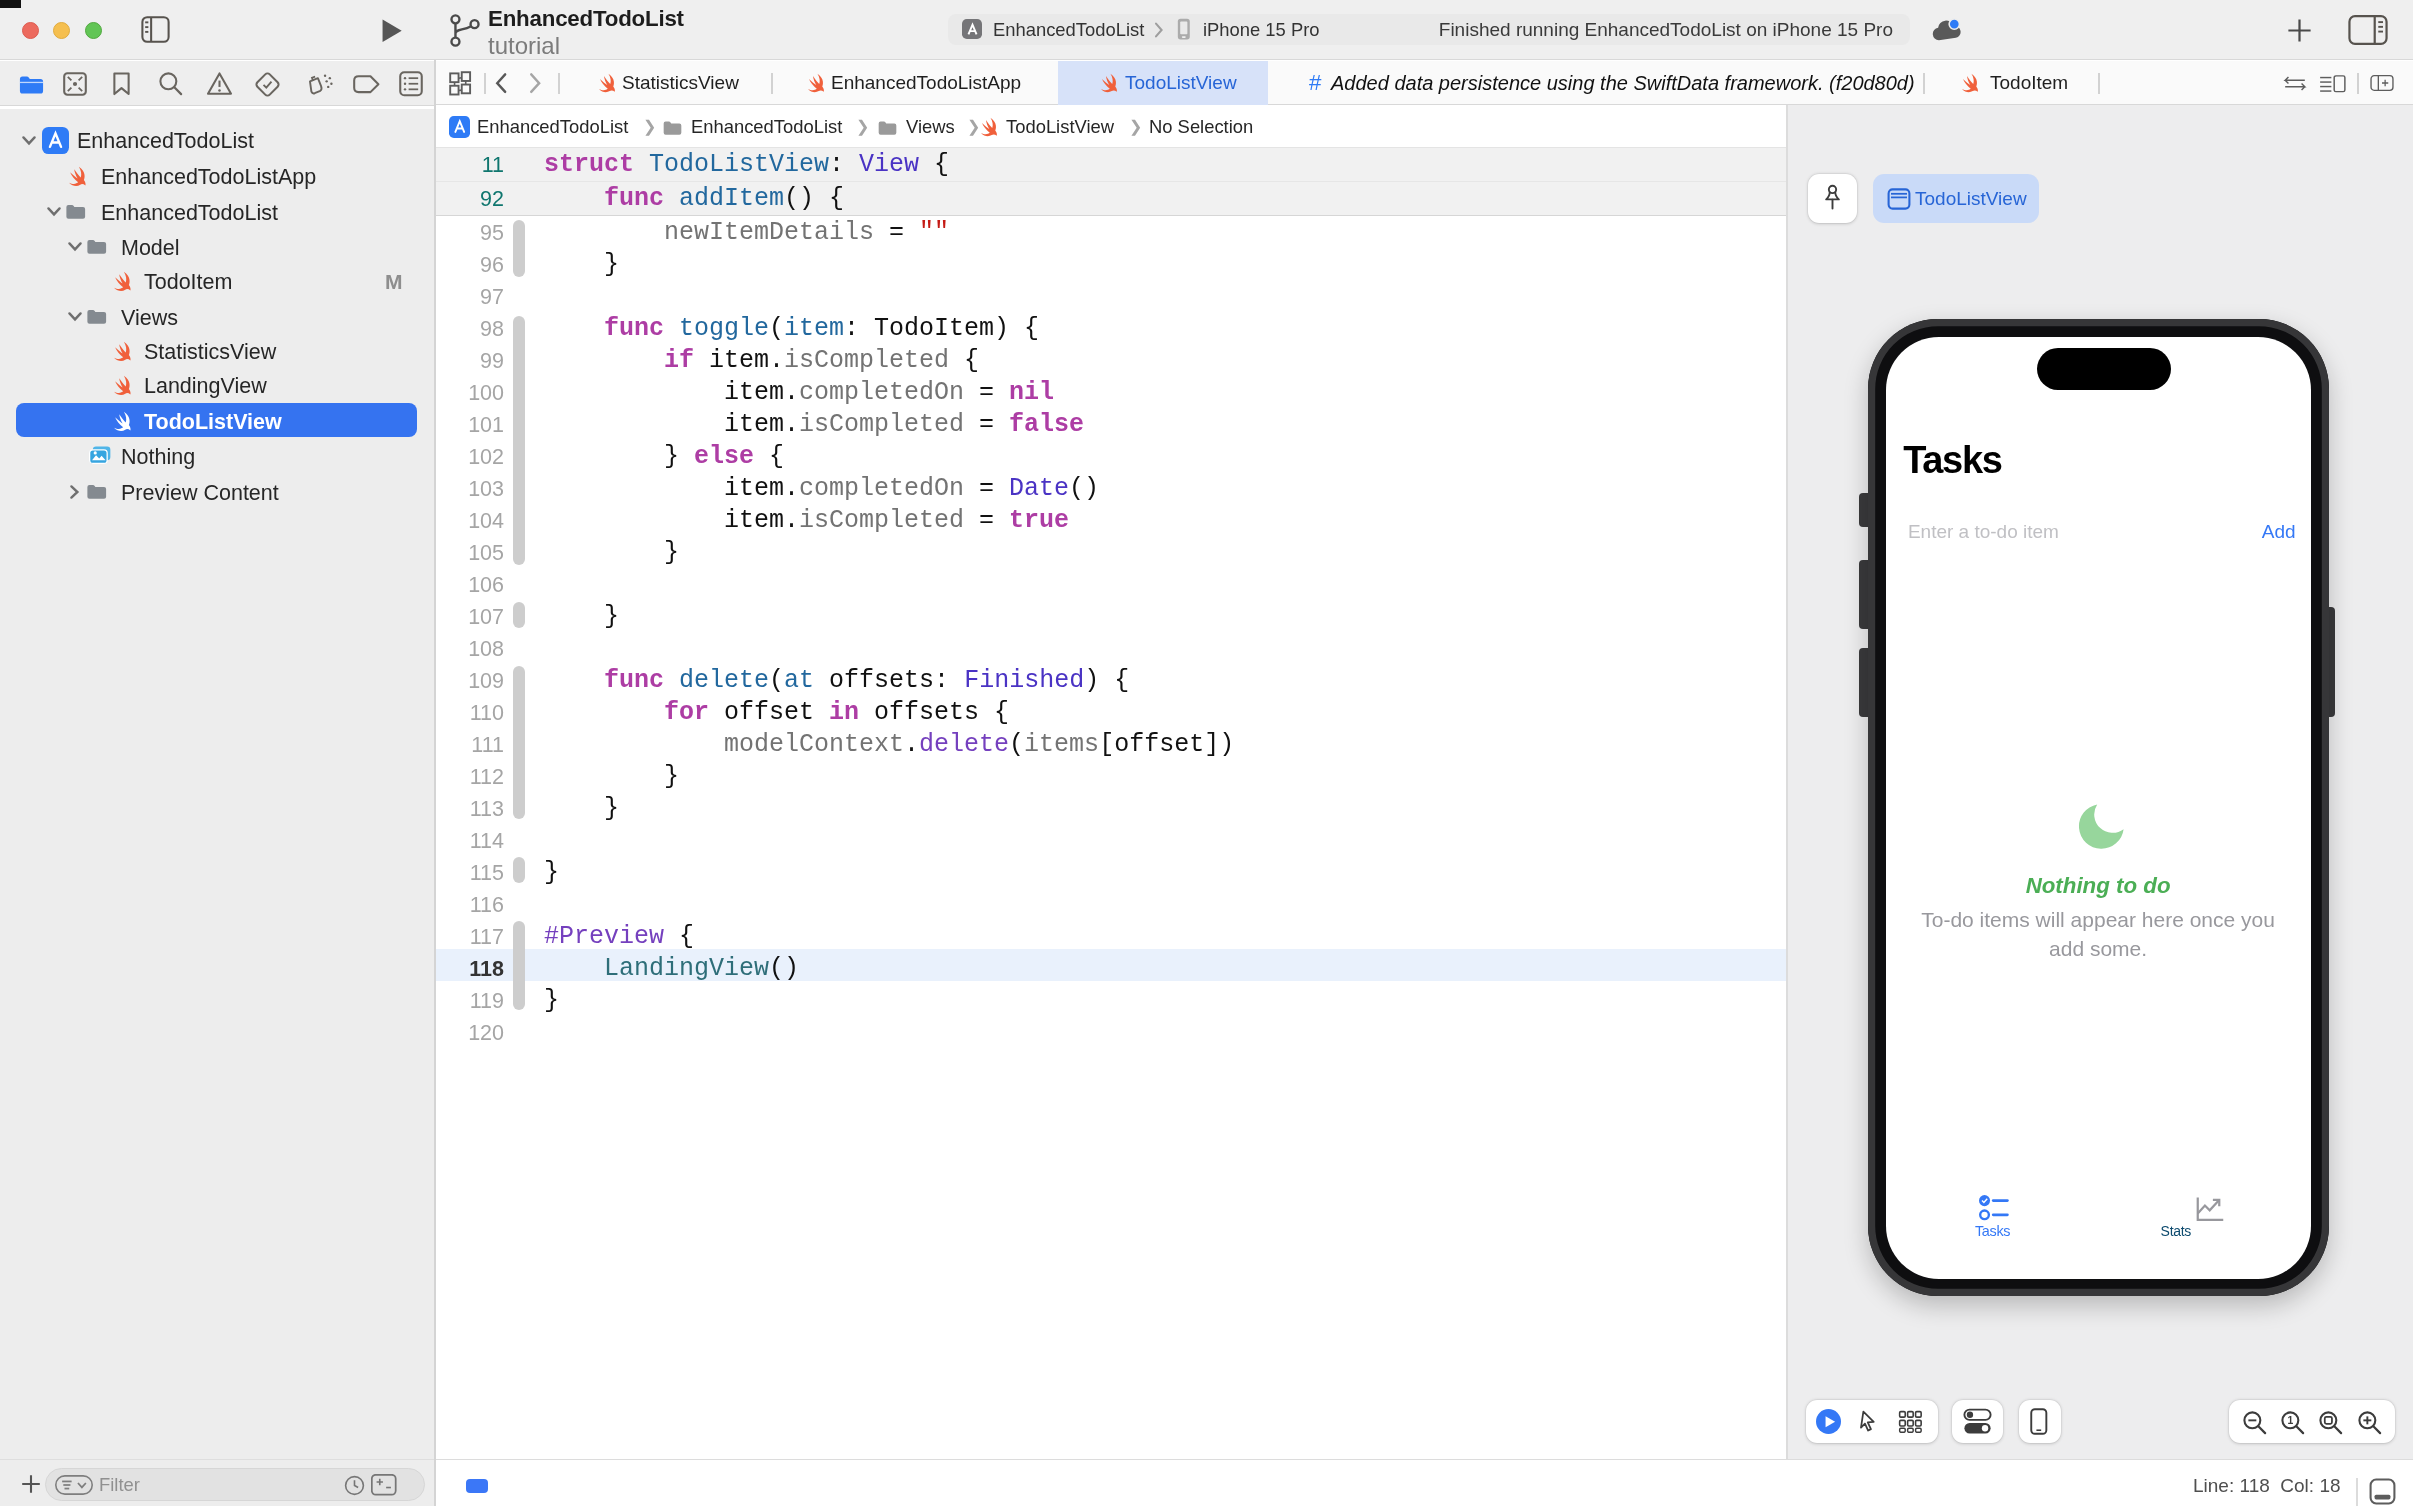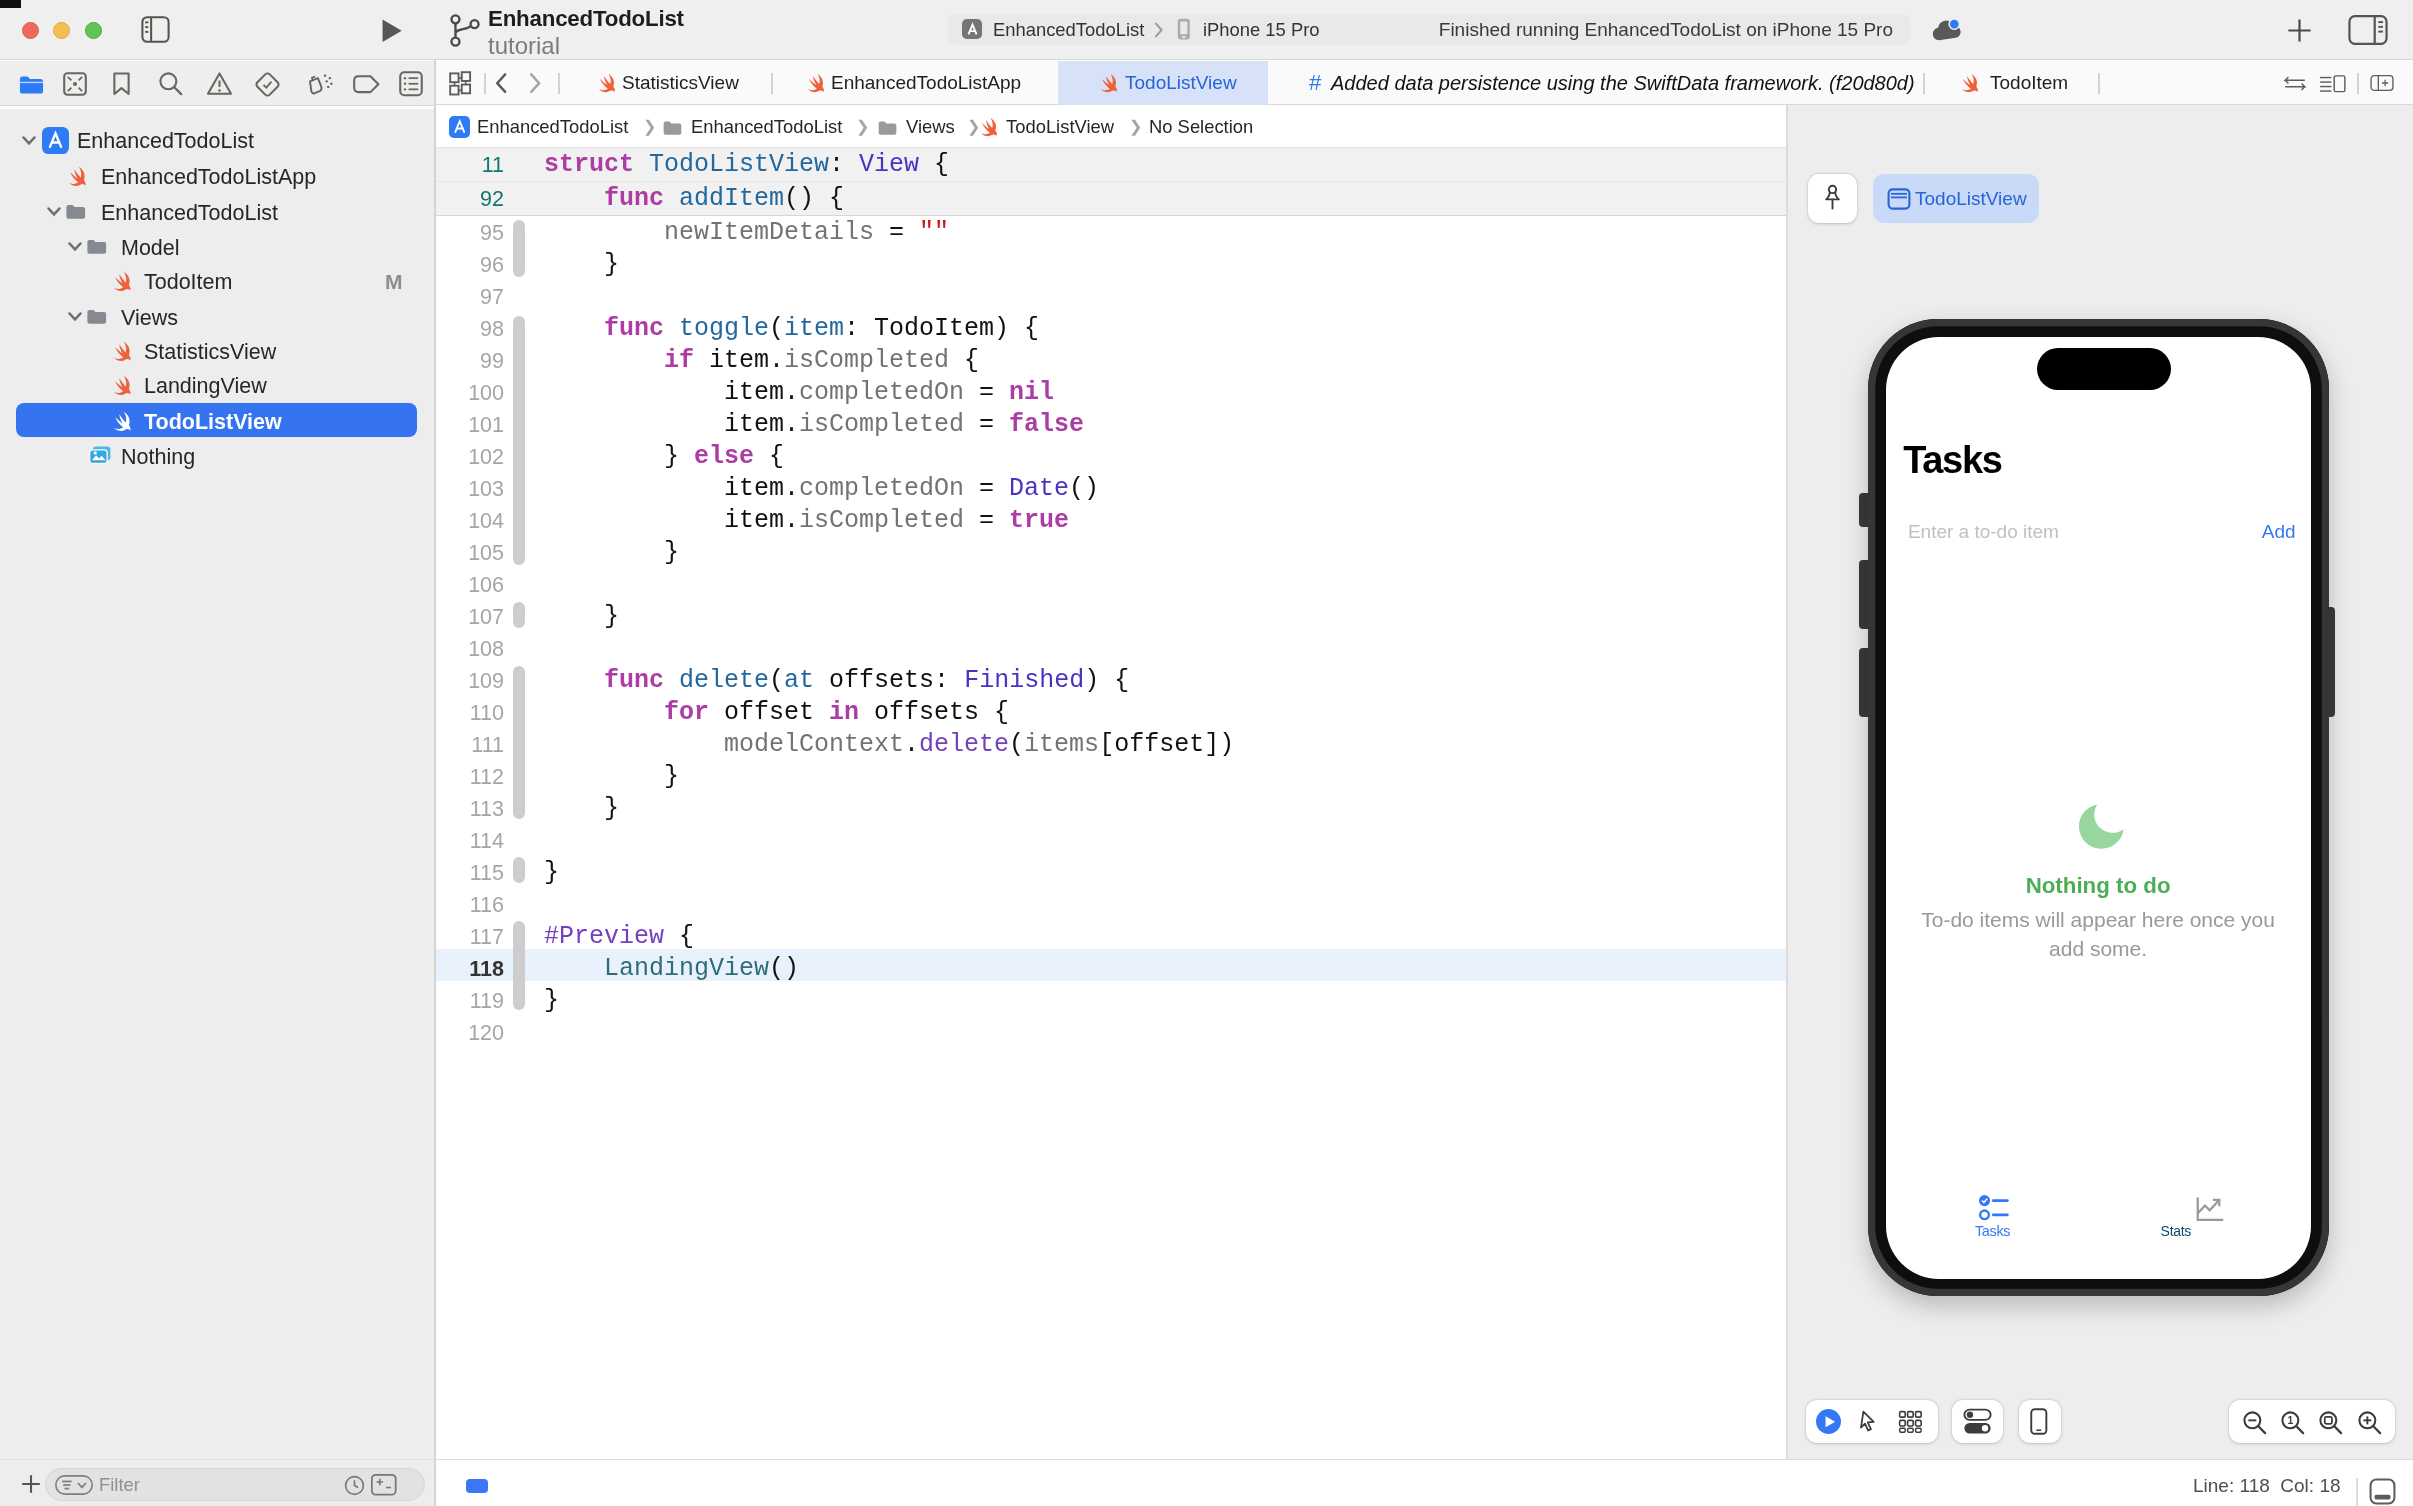--- a/index.html
+++ b/index.html
@@ -259,20 +259,29 @@
     <span class="lbl" style="left:144px;color:#fff;font-weight:bold;">TodoListView</span>
   </div>
   <div class="row" style="top:330px;">
     <svg style="position:absolute;left:88px;top:5.6px;" width="24" height="22.3" viewBox="0 0 30 28">
       <rect x="6" y="2" width="22" height="17" rx="4" fill="#50b5e8"></rect>
       <rect x="2" y="6" width="22" height="17" rx="4" fill="#36a5e0" stroke="#fff" stroke-width="1.6"></rect>
       <path d="M5,19 l5,-6 l4,4 l3,-3.5 l5,5.5 z" fill="#fff"></path>
       <circle cx="9" cy="10" r="2" fill="#fff"></circle>
     </svg>
     <span class="lbl" style="left:121px;">Nothing</span>
+  </div>
+  <div class="row" style="top:366px;">
+    <svg style="position:absolute;left:69px;top:8.8px;" width="11.2" height="16" viewBox="0 0 14 20">
+        <path d="M3,3 L10.5,10 L3,17" fill="none" stroke="#6f6f6f" stroke-width="3" stroke-linecap="round"></path>
+      </svg>
+    <svg style="position:absolute;left:86px;top:7.2px;" width="21.5" height="18.4" viewBox="0 0 62 52">
+        <use href="#folderp" fill="#848a90"></use>
+      </svg>
+    <span class="lbl" style="left:121px;">Preview Content</span>
   </div>
 </div>
 <div id="sidebot">
   <svg style="position:absolute;left:19px;top:12px;" width="24" height="24" viewBox="0 0 30 30">
       <path d="M15,4 L15,26 M4,15 L26,15" stroke="#555" stroke-width="2.6"></path>
     </svg>
   <div style="position:absolute;left:45px;top:8px;width:380px;height:33px;border-radius:16.4px;background:#e2e2e2;border:0.8px solid #d6d6d6;">
     <svg style="position:absolute;left:8.8px;top:5.6px;" width="38" height="20" viewBox="0 0 48 25">
       <rect x="1" y="1" width="46" height="23" rx="11.5" fill="none" stroke="#7e7e7e" stroke-width="2"></rect>
       <line x1="9" y1="8" x2="21" y2="8" stroke="#7e7e7e" stroke-width="2.2"></line>
@@ -479,21 +488,21 @@
   <div style="position:absolute;left:17.6px;top:17.6px;width:425px;height:942px;border-radius:53px;background:#fff;overflow:hidden;">
 
     <div style="position:absolute;left:151px;top:11.2px;width:134px;height:42px;border-radius:21px;background:#000;"></div>
     <div style="position:absolute;left:17.6px;top:102px;font-size:38px;font-weight:bold;letter-spacing:-1.3px;color:#000;">Tasks</div>
     <div style="position:absolute;left:22.3px;top:184px;font-size:19px;color:#c0c0c4;">Enter a to-do item</div>
     <div style="position:absolute;right:15px;top:184px;font-size:19px;color:#3478f6;">Add</div>
 
     <svg style="position:absolute;left:192px;top:465px;" width="48" height="48" viewBox="0 0 60 60">
       <path d="M 24,3 A 28,28 0 1 0 57,34 A 23,23 0 0 1 24,3 Z" fill="#97d69c"></path>
     </svg>
-    <div style="position:absolute;left:0;top:536px;width:425px;text-align:center;font-size:22.3px;font-weight:bold;color:#4bae55;">Nothing to do</div>
+    <div style="position:absolute;left:0;top:536px;width:425px;text-align:center;font-size:22.3px;font-weight:bold;color:#4bae55;font-style:italic;">Nothing to do</div>
     <div style="position:absolute;left:0;top:568px;width:425px;text-align:center;font-size:21px;line-height:29px;color:#98989d;">To-do items will appear here once you<br>add some.</div>
 
     <svg style="position:absolute;left:93px;top:858px;" width="30" height="27" viewBox="0 0 38 34">
       <circle cx="7" cy="7" r="7" fill="#3478f6"></circle>
       <path d="M3.8,7 L6.2,9.4 L10.4,4.6" stroke="#fff" stroke-width="1.8" fill="none"></path>
       <line x1="18" y1="7" x2="36" y2="7" stroke="#3478f6" stroke-width="3.4" stroke-linecap="round"></line>
       <circle cx="7" cy="25" r="5.5" fill="none" stroke="#3478f6" stroke-width="3"></circle>
       <line x1="18" y1="25" x2="36" y2="25" stroke="#3478f6" stroke-width="3.4" stroke-linecap="round"></line>
     </svg>
     <div style="position:absolute;left:57px;top:886px;width:100px;text-align:center;font-size:14.4px;letter-spacing:-0.3px;color:#3478f6;">Tasks</div>

